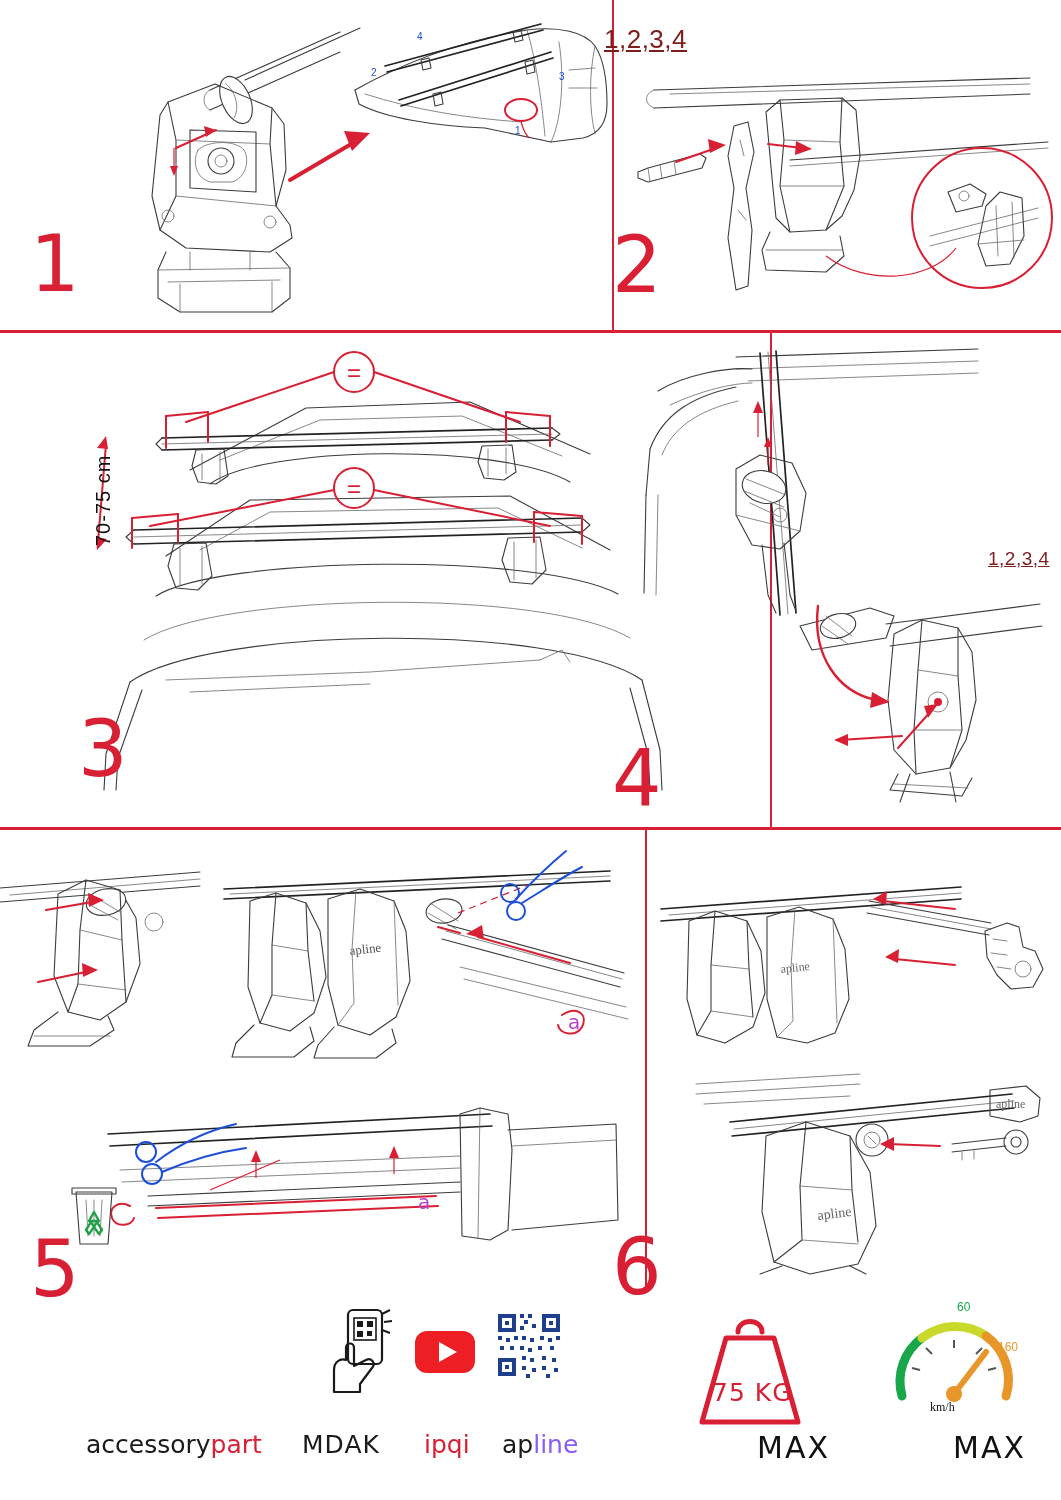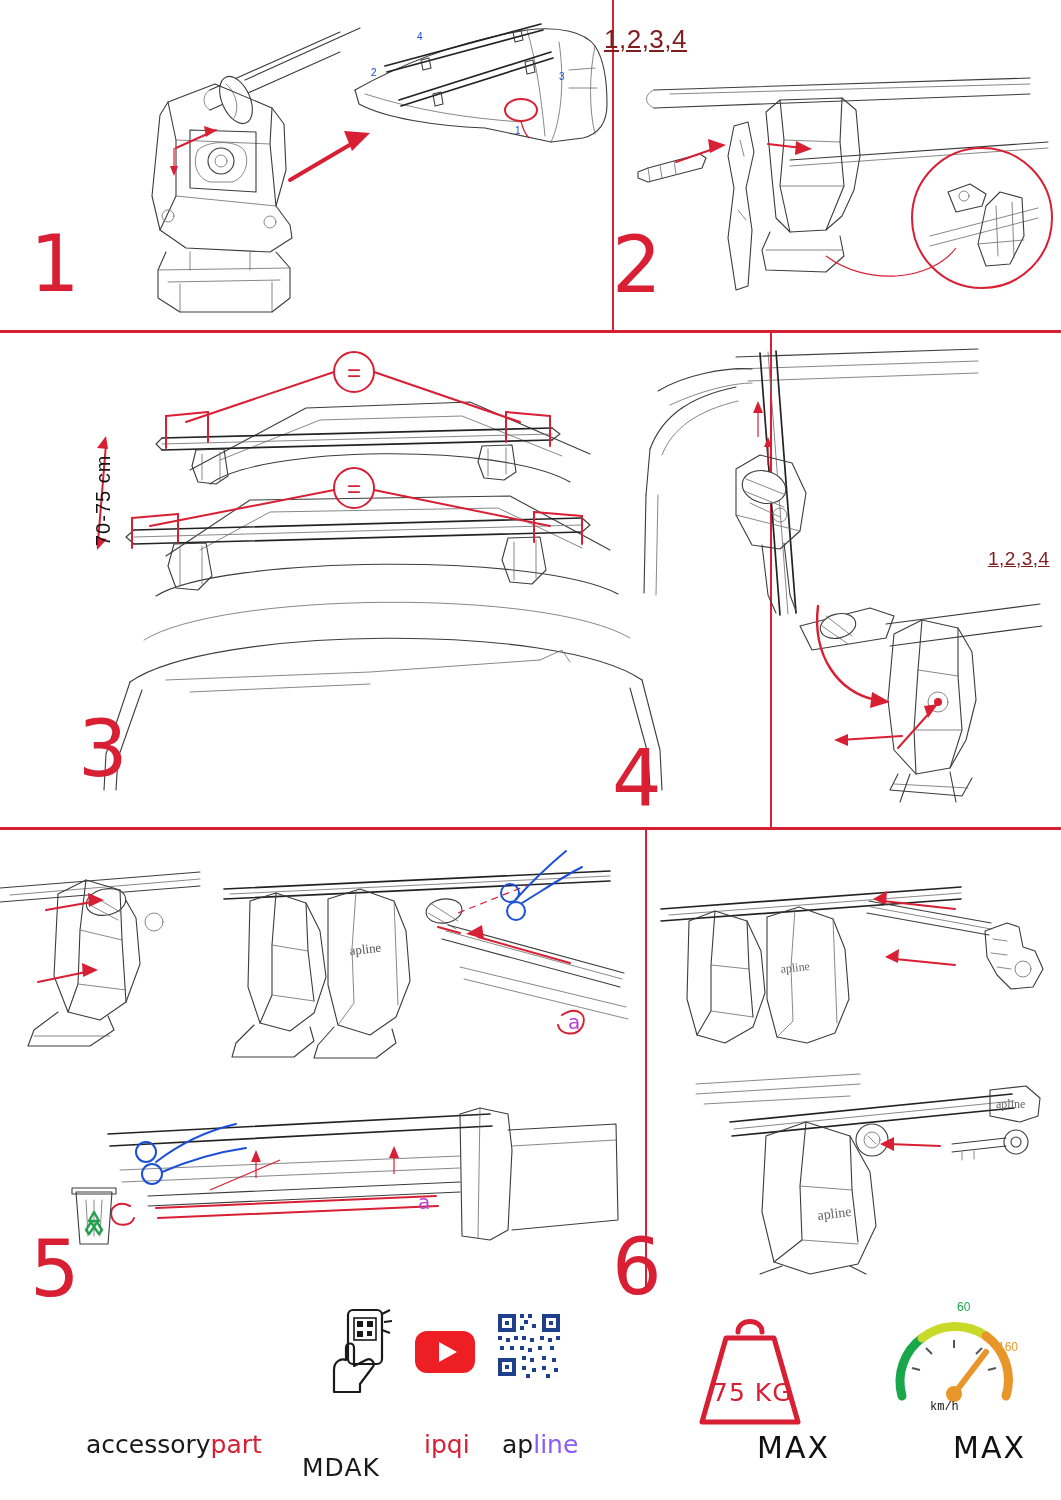--- a/index.html
+++ b/index.html
@@ -93,21 +93,21 @@
     position:absolute;
     font-family:"DejaVu Sans", sans-serif;
     font-size:30px; letter-spacing:2px; color:#111;margin-left:35px;
   }
   .weight-text {
     position:absolute;
     font-family:"DejaVu Sans", sans-serif;
     font-size:25px; color:#d81f33; letter-spacing:1px;
   }
   .kmh {
-    position:absolute; font-family:Liberation Mono, monospace;
+    position:absolute; font-family:Liberation Serif, serif;
     font-size:12px; color:#111;
   }
   .gaugenum {
     position:absolute; font-family:"Liberation Sans", sans-serif;
     font-size:12px;
   }
   .qr { position:absolute; }
 </style>
 </head>
 <body>
@@ -633,21 +633,21 @@
         <rect x="58" y="56" width="4" height="4"></rect>
           <rect x="30" y="62" width="4" height="4"></rect>
           <rect x="50" y="62" width="4" height="4"></rect>
       </g>
     </svg>
   </div>
 
   <div class="brandlabel" style="left:86px; top:1430px;">
     <span style="color:#1a1a1a;">accessory</span><span style="color:#d81f33;">part</span>
   </div>
-  <div class="brandlabel" style="left:302px; top:1430px; letter-spacing:1px;margin-top:23px;">
+  <div class="brandlabel" style="left:302px; top:1430px; letter-spacing:1px;">
     <span>MDAK</span>
   </div>
   <div class="brandlabel" style="left:424px; top:1430px; color:#d81f33;">
     <span>ipqi</span>
   </div>
   <div class="brandlabel" style="left:502px; top:1430px;">
     <span style="color:#1a1a1a;">ap</span><span style="color:#8b5cf6;margin-top:44px;">line</span>
   </div>
 
   <div class="qr" style="left:690px; top:1310px;">

